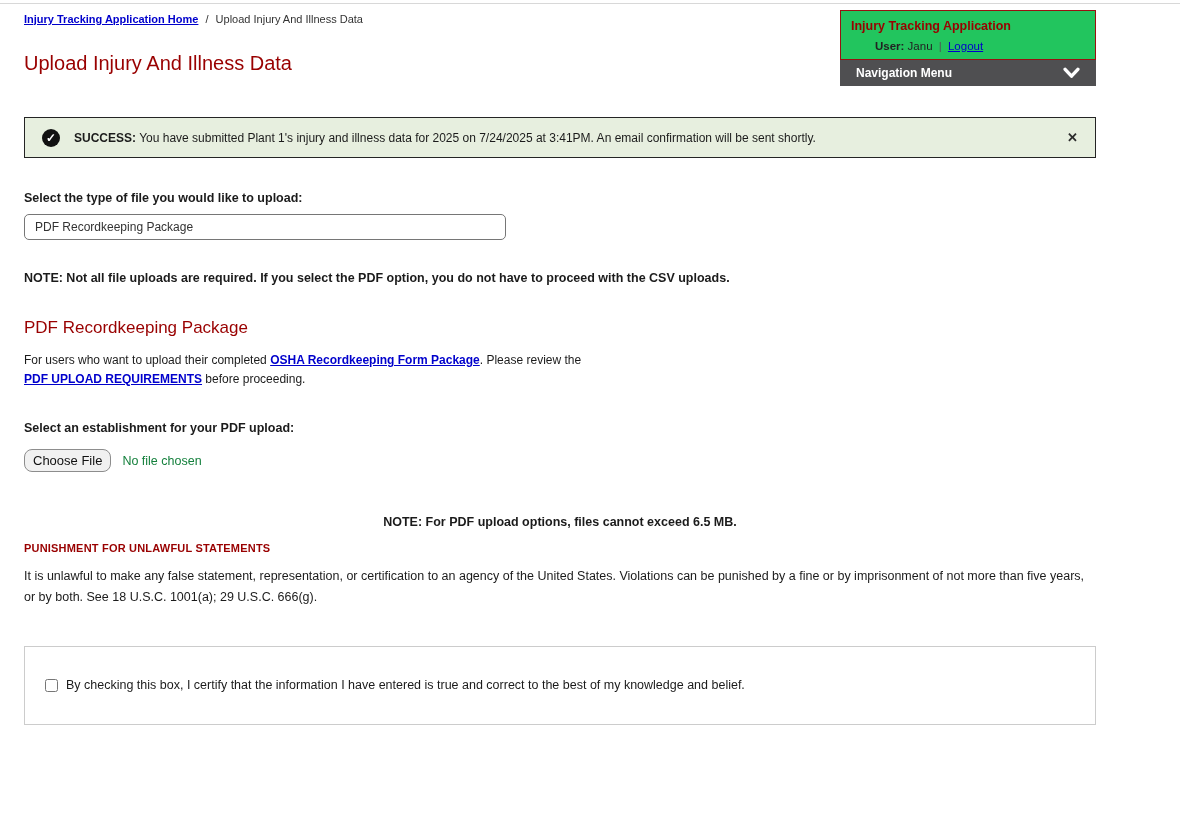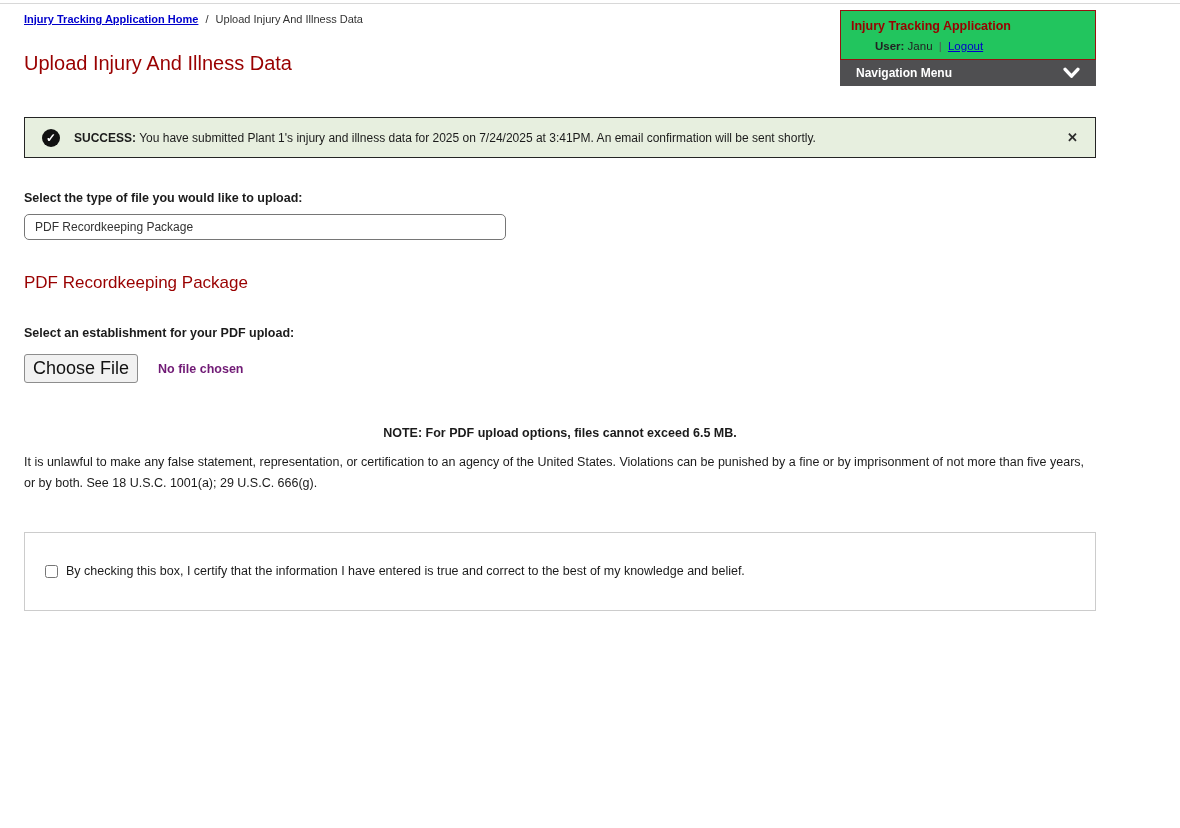--- a/index.html
+++ b/index.html
@@ -52,24 +52,24 @@
   .select-box { margin-top: 9px; width: 482px; height: 26px; border: 1px solid #767676;
                 border-radius: 5px; display: flex; align-items: center; padding-left: 10px;
                 font-size: 12px; color: #333; background: #fff; cursor: pointer; }
   .note { font-weight: 700; margin-top: 31px; font-size: 12.5px; }
 
   h2.section-heading { color: #990000; font-size: 17px; font-weight: 500; margin-top: 33px; }
   .pdf-intro { margin-top: 13px; max-width: 572px; line-height: 1.55; font-size: 12px; }
   .pdf-intro a { color: #0000cc; font-weight: 700; text-decoration: underline; cursor: pointer; }
 
   .file-row { margin-top: 14px; display: flex; align-items: center; }
-  .choose-file-btn { font-family: "Liberation Sans", sans-serif; font-size: 18px; color: #111;
-                background: #f1f1f1; border: 1px solid #8d8d8d; border-radius: 3px;
+  .choose-file-btn { font-family: "Liberation Sans", sans-serif; font-size: 13px; color: #111;
+                background: #f1f1f1; border: 1px solid #8d8d8d; border-radius: 8px;
                 padding: 3px 8px; cursor: pointer; }
-  .no-file { margin-left: 20px; font-size: 12.5px; color: #701a75; font-weight: bold; }
+  .no-file { margin-left: 11px; font-size: 12.5px; color: #15803d; }
 
   .legal-sub { color: #990000; font-weight: 700; font-size: 11px; margin-top: 13px; letter-spacing: 0.2px; }
   .legal-text { margin-top: 12px; font-size: 12.5px; line-height: 1.7; max-width: 1072px; }
 
   .certify-panel { margin-top: 37px; border: 1px solid #cccccc; height: 79px; display: flex;
                    align-items: center; padding: 16px 20px; background: #fff; }
   .certify-panel input[type="checkbox"] { width: 13px; height: 13px; cursor: pointer; flex: 0 0 auto; }
   .certify-panel label { margin-left: 8px; font-size: 12.5px; cursor: pointer; }
 </style>
 </head>
@@ -113,33 +113,36 @@
       <b>SUCCESS:</b><span> You have submitted Plant 1's injury and illness data for 2025 on 7/24/2025 at 3:41PM. An email confirmation will be sent shortly.</span>
     </span>
     <span class="close">✕</span>
   </div>
 
   <div class="field-label">Select the type of file you would like to upload:</div>
   <div class="select-box">
     <span>PDF Recordkeeping Package</span>
   </div>
 
+  <div class="note">NOTE: Not all file uploads are required. If you select the PDF option, you do not have to proceed with the CSV uploads.</div>
 
   <h2 class="section-heading">PDF Recordkeeping Package</h2>
 
+  <div class="pdf-intro"><span>For users who want to upload their completed </span><a>OSHA Recordkeeping Form Package</a><span>. Please review the </span><a>PDF UPLOAD REQUIREMENTS</a><span> before proceeding.</span></div>
 
   <div class="field-label">Select an establishment for your PDF upload:</div>
 
   <div class="file-row">
     <button class="choose-file-btn">Choose File</button>
     <span class="no-file">No file chosen</span>
   </div>
 
   <div class="note" style="margin-top:43px;text-align:center;">NOTE: For PDF upload options, files cannot exceed 6.5 MB.</div>
 
+  <div class="legal-sub">PUNISHMENT FOR UNLAWFUL STATEMENTS</div>
   <div class="legal-text">It is unlawful to make any false statement, representation, or certification to an agency of the United States. Violations can be punished by a fine or by imprisonment of not more than five years, or by both. See 18 U.S.C. 1001(a); 29 U.S.C. 666(g).</div>
 
   <div class="certify-panel">
     <input type="checkbox" id="certify" style="">
     <label for="certify">By checking this box, I certify that the information I have entered is true and correct to the best of my knowledge and belief.</label>
   </div>
 
 </div>
 
 </body></html>

